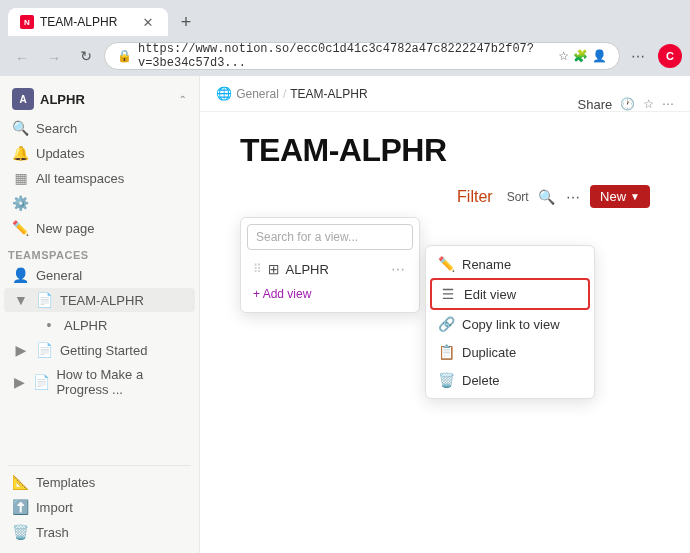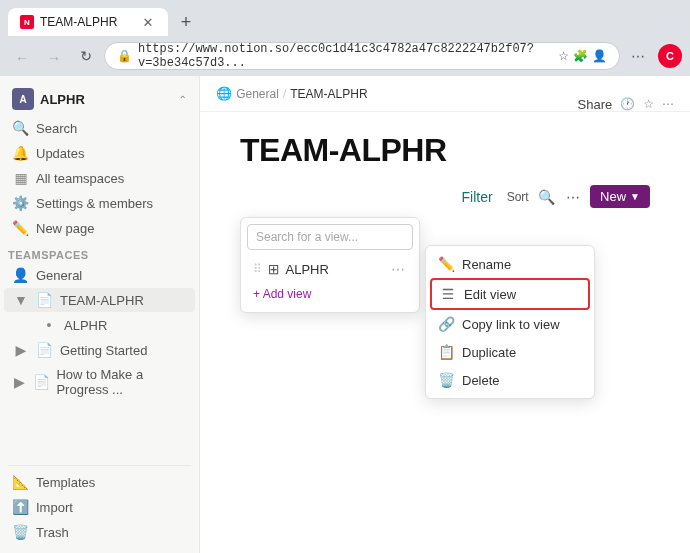--- a/index.html
+++ b/index.html
@@ -44,25 +44,25 @@
     .breadcrumb-left { display: flex; align-items: center; gap: 4px; }
     .breadcrumb-sep { color: #ccc; }
     .breadcrumb-actions { display: flex; align-items: center; gap: 8px; margin-top: 21px; }
     .breadcrumb-icon { font-size: 12px; color: #888; cursor: pointer; }
     .page-content { flex: 1; padding: 20px 40px; overflow: hidden; position: relative; }
     .page-title { font-size: 32px; font-weight: 700; color: #111; margin-bottom: 16px; letter-spacing: -0.5px; }
 
     
     .toolbar-row { display: flex; align-items: center; gap: 8px; margin-bottom: 12px; position: relative; }
     .toolbar-right { margin-left: auto; display: flex; align-items: center; gap: 6px; }
-    .filter-btn { font-size: 14px; color: #0f766e; cursor: pointer; padding: 2px 4px; }
+    .filter-btn { font-size: 16px; color: #c2410c; cursor: pointer; padding: 2px 4px; }
     .sort-btn { font-size: 12px; color: #555; cursor: pointer; padding: 2px 4px; }
     .search-btn { font-size: 14px; color: #555; cursor: pointer; }
     .more-btn { font-size: 14px; color: #555; cursor: pointer; padding: 2px 4px; }
-    .new-btn { background: #701a75; color: #fff; border: none; border-radius: 4px; padding: 4px 10px; font-size: 13px; cursor: pointer; display: flex; align-items: center; gap: 4px; font-weight: 500; }
+    .new-btn { background: #b91c1c; color: #fff; border: none; border-radius: 4px; padding: 4px 10px; font-size: 13px; cursor: pointer; display: flex; align-items: center; gap: 4px; font-weight: 500; }
     .new-btn-chevron { font-size: 10px; }
 
     
     .dropdown-panel { position: absolute; left: 0; top: 32px; background: #fff; border: 1px solid #e0e0de; border-radius: 6px; box-shadow: 0 4px 16px rgba(0,0,0,0.12); width: 180px; z-index: 100; padding: 6px; }
     .dropdown-search { width: 100%; padding: 5px 8px; border: 1px solid #d0d0ce; border-radius: 4px; font-size: 12px; color: #3b82f6; outline: none; margin-bottom: 6px; background: #fff; }
     .dropdown-search::placeholder { color: #aaa; }
     .dropdown-view-item { display: flex; align-items: center; gap: 6px; padding: 5px 6px; border-radius: 4px; cursor: pointer; font-size: 13px; color: #333; }
     .drag-handle { color: #ccc; font-size: 12px; cursor: grab; }
     .view-item-icon { font-size: 14px; color: #555; }
     .view-item-name { flex: 1; font-size: 13px; }
@@ -128,21 +128,20 @@
     <div class="sidebar-item">
       <span class="icon">🔔</span>
       <span>Updates</span>
     </div>
     <div class="sidebar-item">
       <span class="icon">▦</span>
       <span>All teamspaces</span>
     </div>
     <div class="sidebar-item">
       <span class="icon">⚙️</span>
-      <span>Settings &amp; members</span>
     </div>
     <div class="sidebar-item">
       <span class="icon">✏️</span>
       <span>New page</span>
     </div>
 
     <div class="sidebar-section">Teamspaces</div>
 
     <div class="sidebar-item">
       <span class="icon">👤</span>

